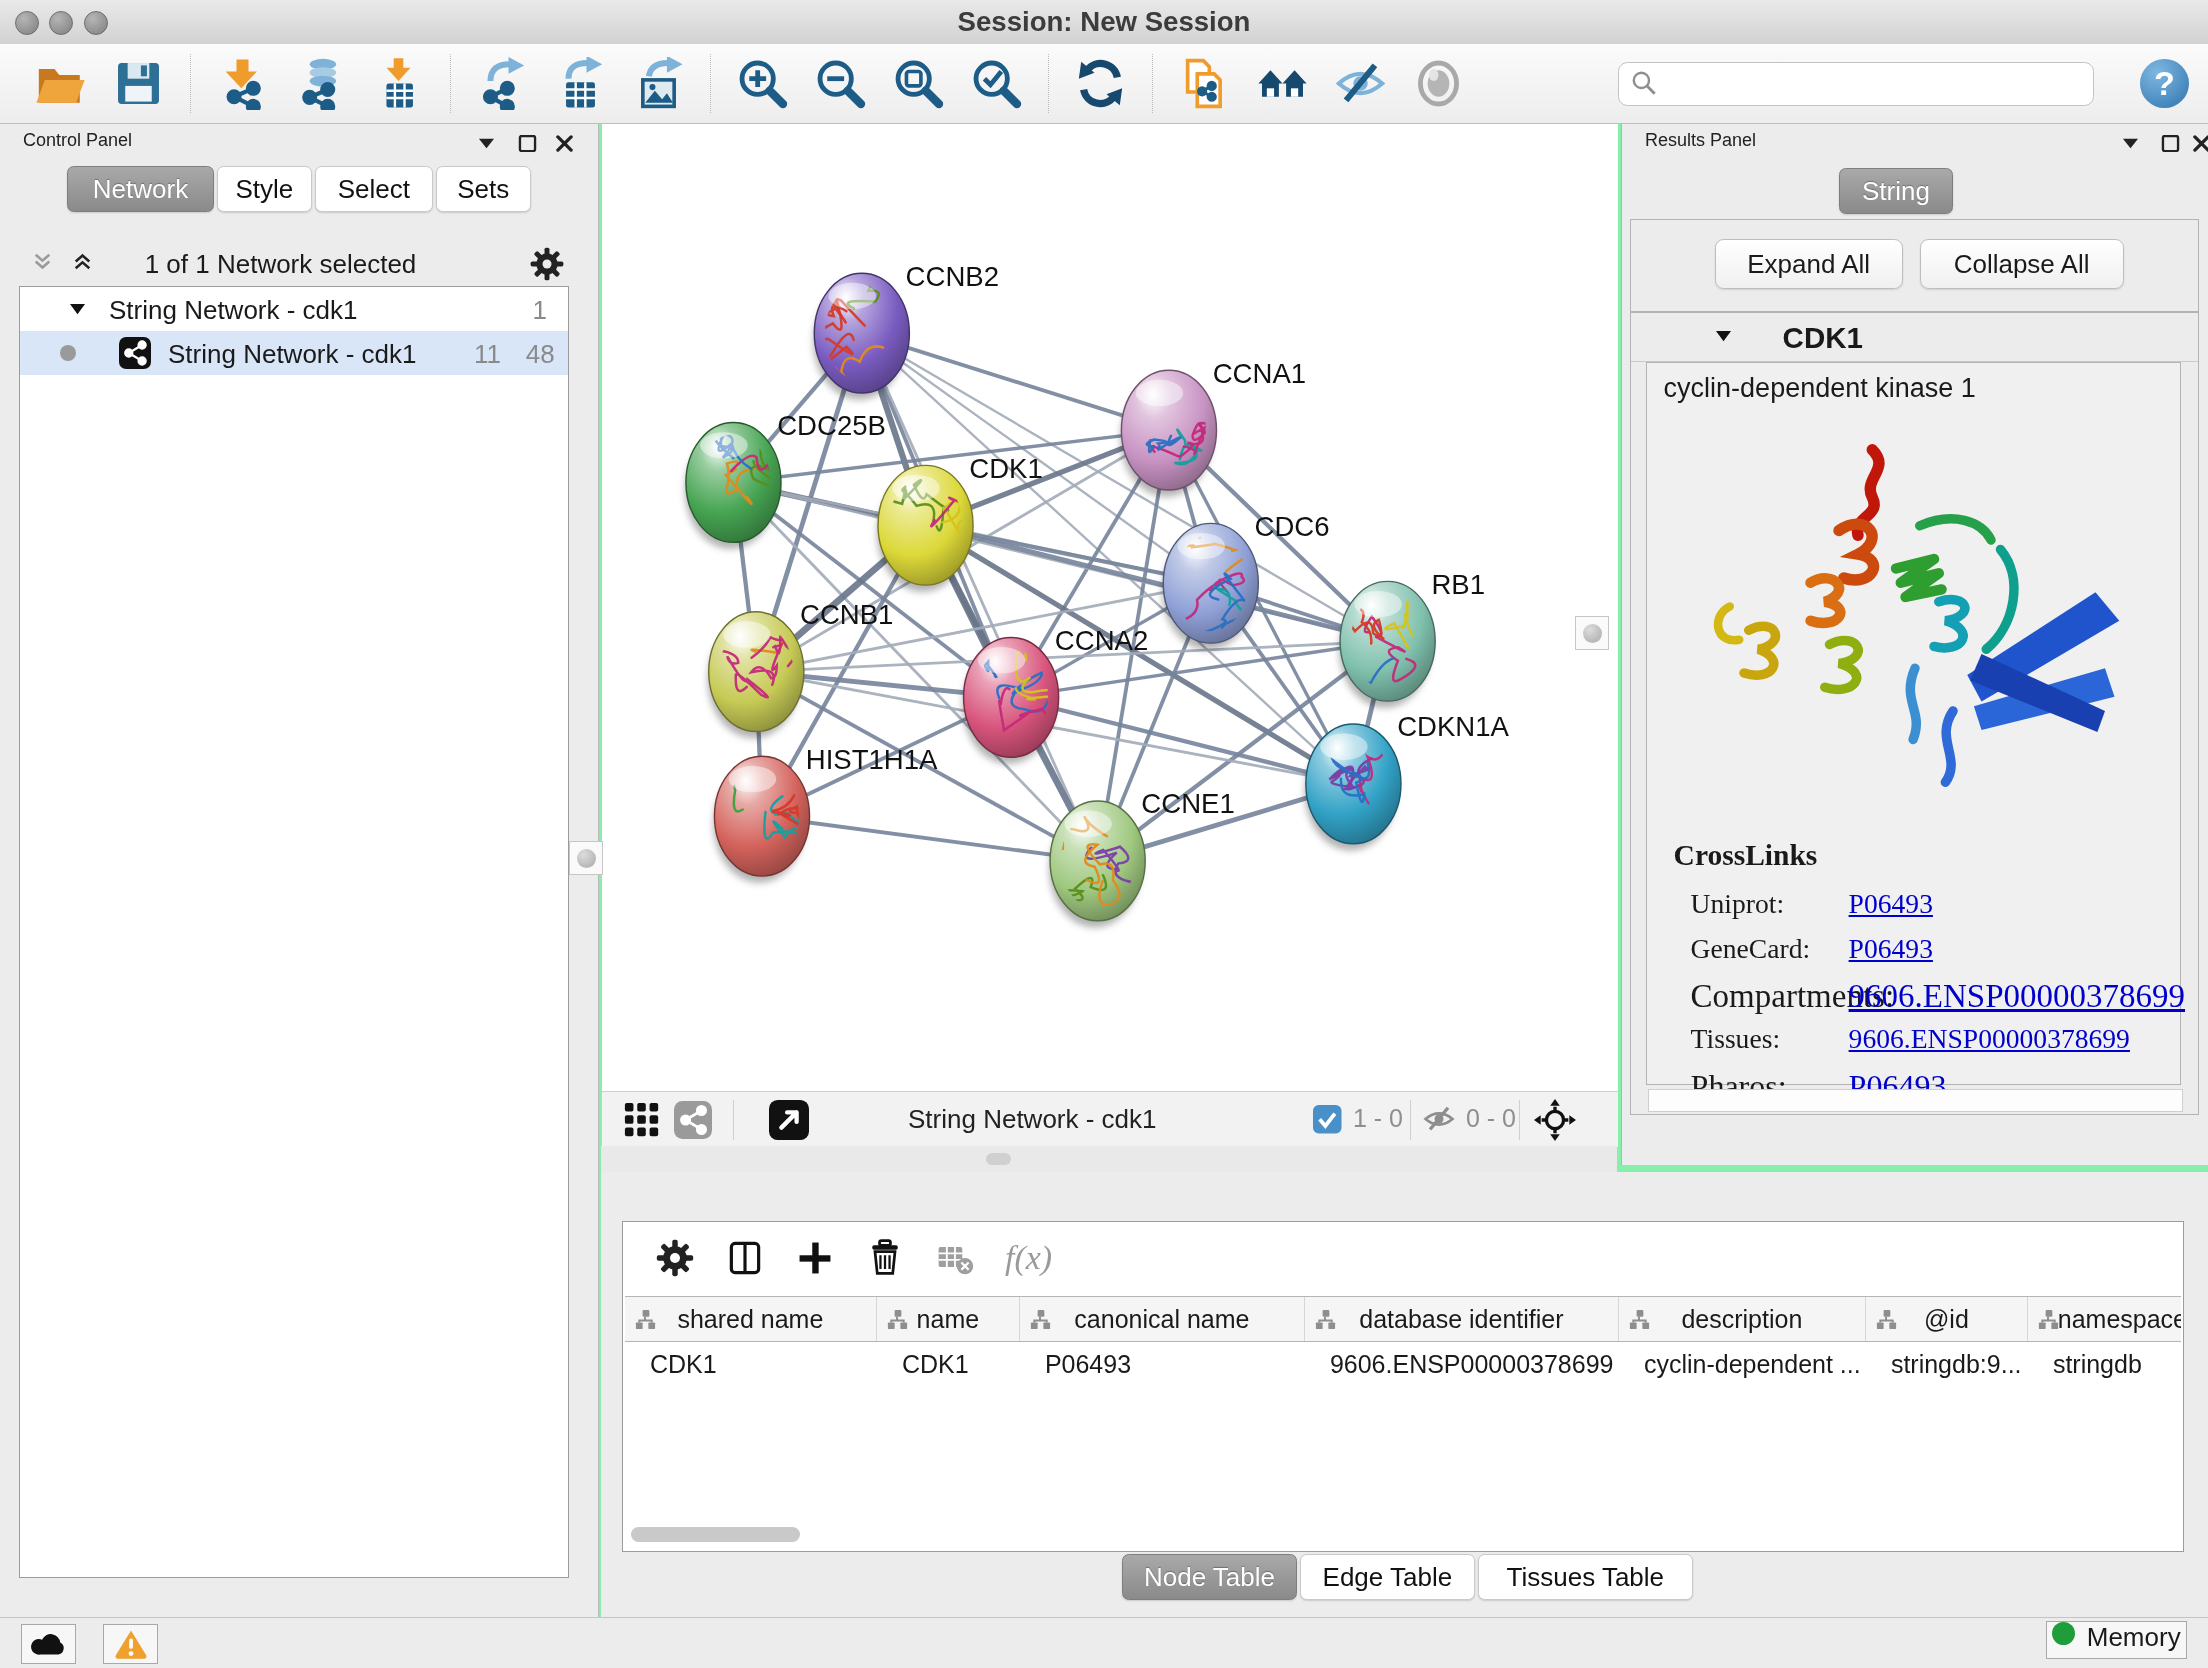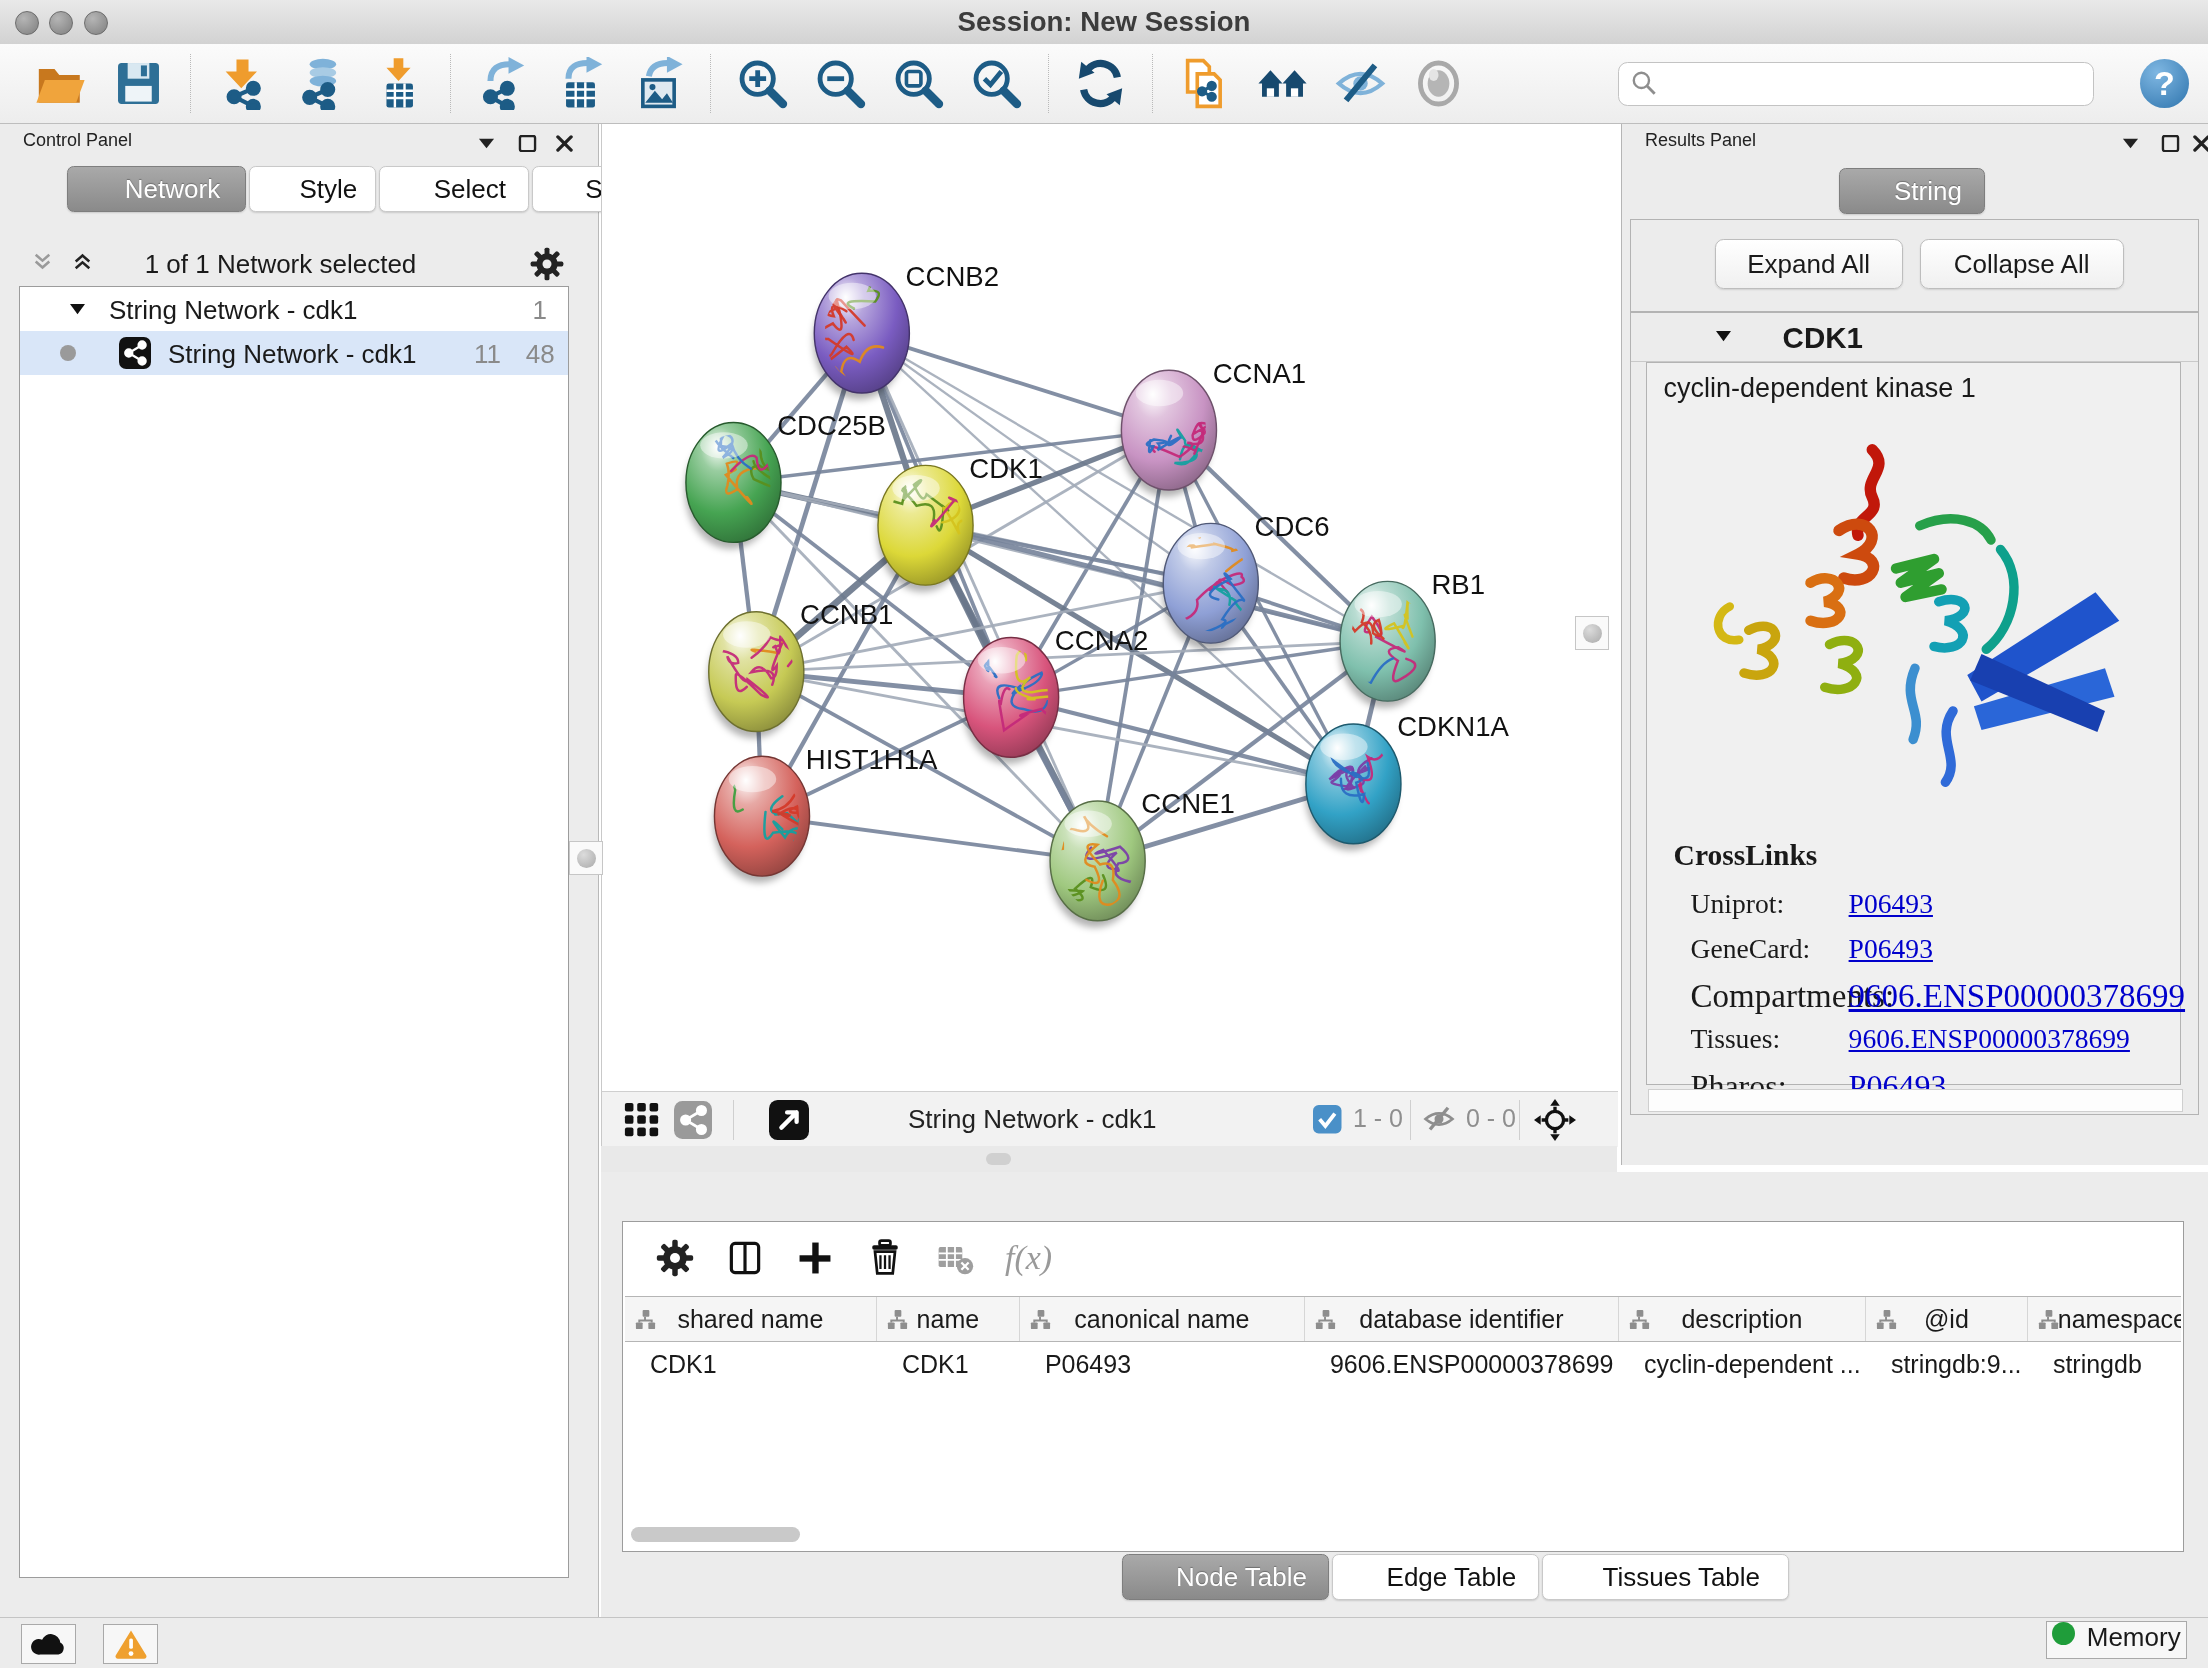--- a/index.html
+++ b/index.html
@@ -1,16 +1,16 @@
 <!DOCTYPE html>
 <html style="font-size:15px"><head>
 <meta charset="utf-8">
 <style>
   html,body{margin:0;padding:0;background:#666;}
-  .window{position:relative;width:2208px;height:1668px;background:#ffffff;
+  .window{position:relative;width:2208px;height:1668px;background:#86efac;
     font-family:"Liberation Sans",sans-serif;overflow:hidden;color:#1a1a1a;}
   
   .titlebar{position:absolute;left:0;top:0;width:2208px;height:44px;
     background:linear-gradient(#e9e9e9,#d2d2d2);border-bottom:1px solid #a8a8a8;}
   .tl{position:absolute;top:10.5px;width:22px;height:22px;border-radius:50%;
     background:radial-gradient(circle at 35% 30%,#b5b5b5,#7f7f7f);border:1px solid #6d6d6d;}
   .title{position:absolute;left:0;right:0;top:0;height:44px;line-height:44px;
     text-align:center;font-size:27.6px;font-weight:bold;color:#3c3c3c;}
   
   .toolbar{position:absolute;left:0;top:44px;width:2208px;height:80px;
@@ -25,21 +25,21 @@
     background:radial-gradient(circle at 35% 28%,#7fb7e2,#2e74ad);color:#fff;font-size:34px;
     font-weight:bold;display:flex;align-items:center;justify-content:center;}
   
   .cpanel{position:absolute;left:0;top:124px;width:599px;height:1493px;background:#ececec;
     border-right:1.9px solid #b9b9b9;box-sizing:border-box;}
   .phead{position:absolute;left:0;top:0;width:100%;height:42px;}
   .phead .ptitle{position:absolute;left:23px;top:5.7px;font-size:18px;color:#222;}
   .picon{position:absolute;top:11.4px;width:21px;height:17px;}
   .tabrow{position:absolute;display:flex;gap:2.9px;}
   .tab{height:44px;line-height:44px;text-align:center;font-size:26px;background:#fff;
-    border:1px solid #c9c9c9;border-radius:6.7px;box-shadow:0 1px 1.9px rgba(0,0,0,.15);color:#111;padding-left:32px;}
+    border:1px solid #c9c9c9;border-radius:6.7px;box-shadow:0 1px 1.9px rgba(0,0,0,.15);color:#111;}
   .tab.sel{background:linear-gradient(#a9a9a9,#8a8a8a);color:#fff;border-color:#7e7e7e;
     text-shadow:0 -1px 1px rgba(0,0,0,.3);}
   .cp-listhead{position:absolute;left:0;top:114px;width:599px;height:53px;}
   .cp-listhead .lbl{position:absolute;left:0;right:38px;text-align:center;top:11.4px;font-size:26px;}
   .listbox{position:absolute;left:19px;top:162px;width:550px;height:1292px;background:#fff;
     border:1.9px solid #9c9c9c;box-sizing:border-box;}
   .lrow{position:relative;height:44px;font-size:26px;}
   .lrow .num{position:absolute;color:#8a8a8a;}
   .lrow.sel{background:#d9e6f8;}
   

